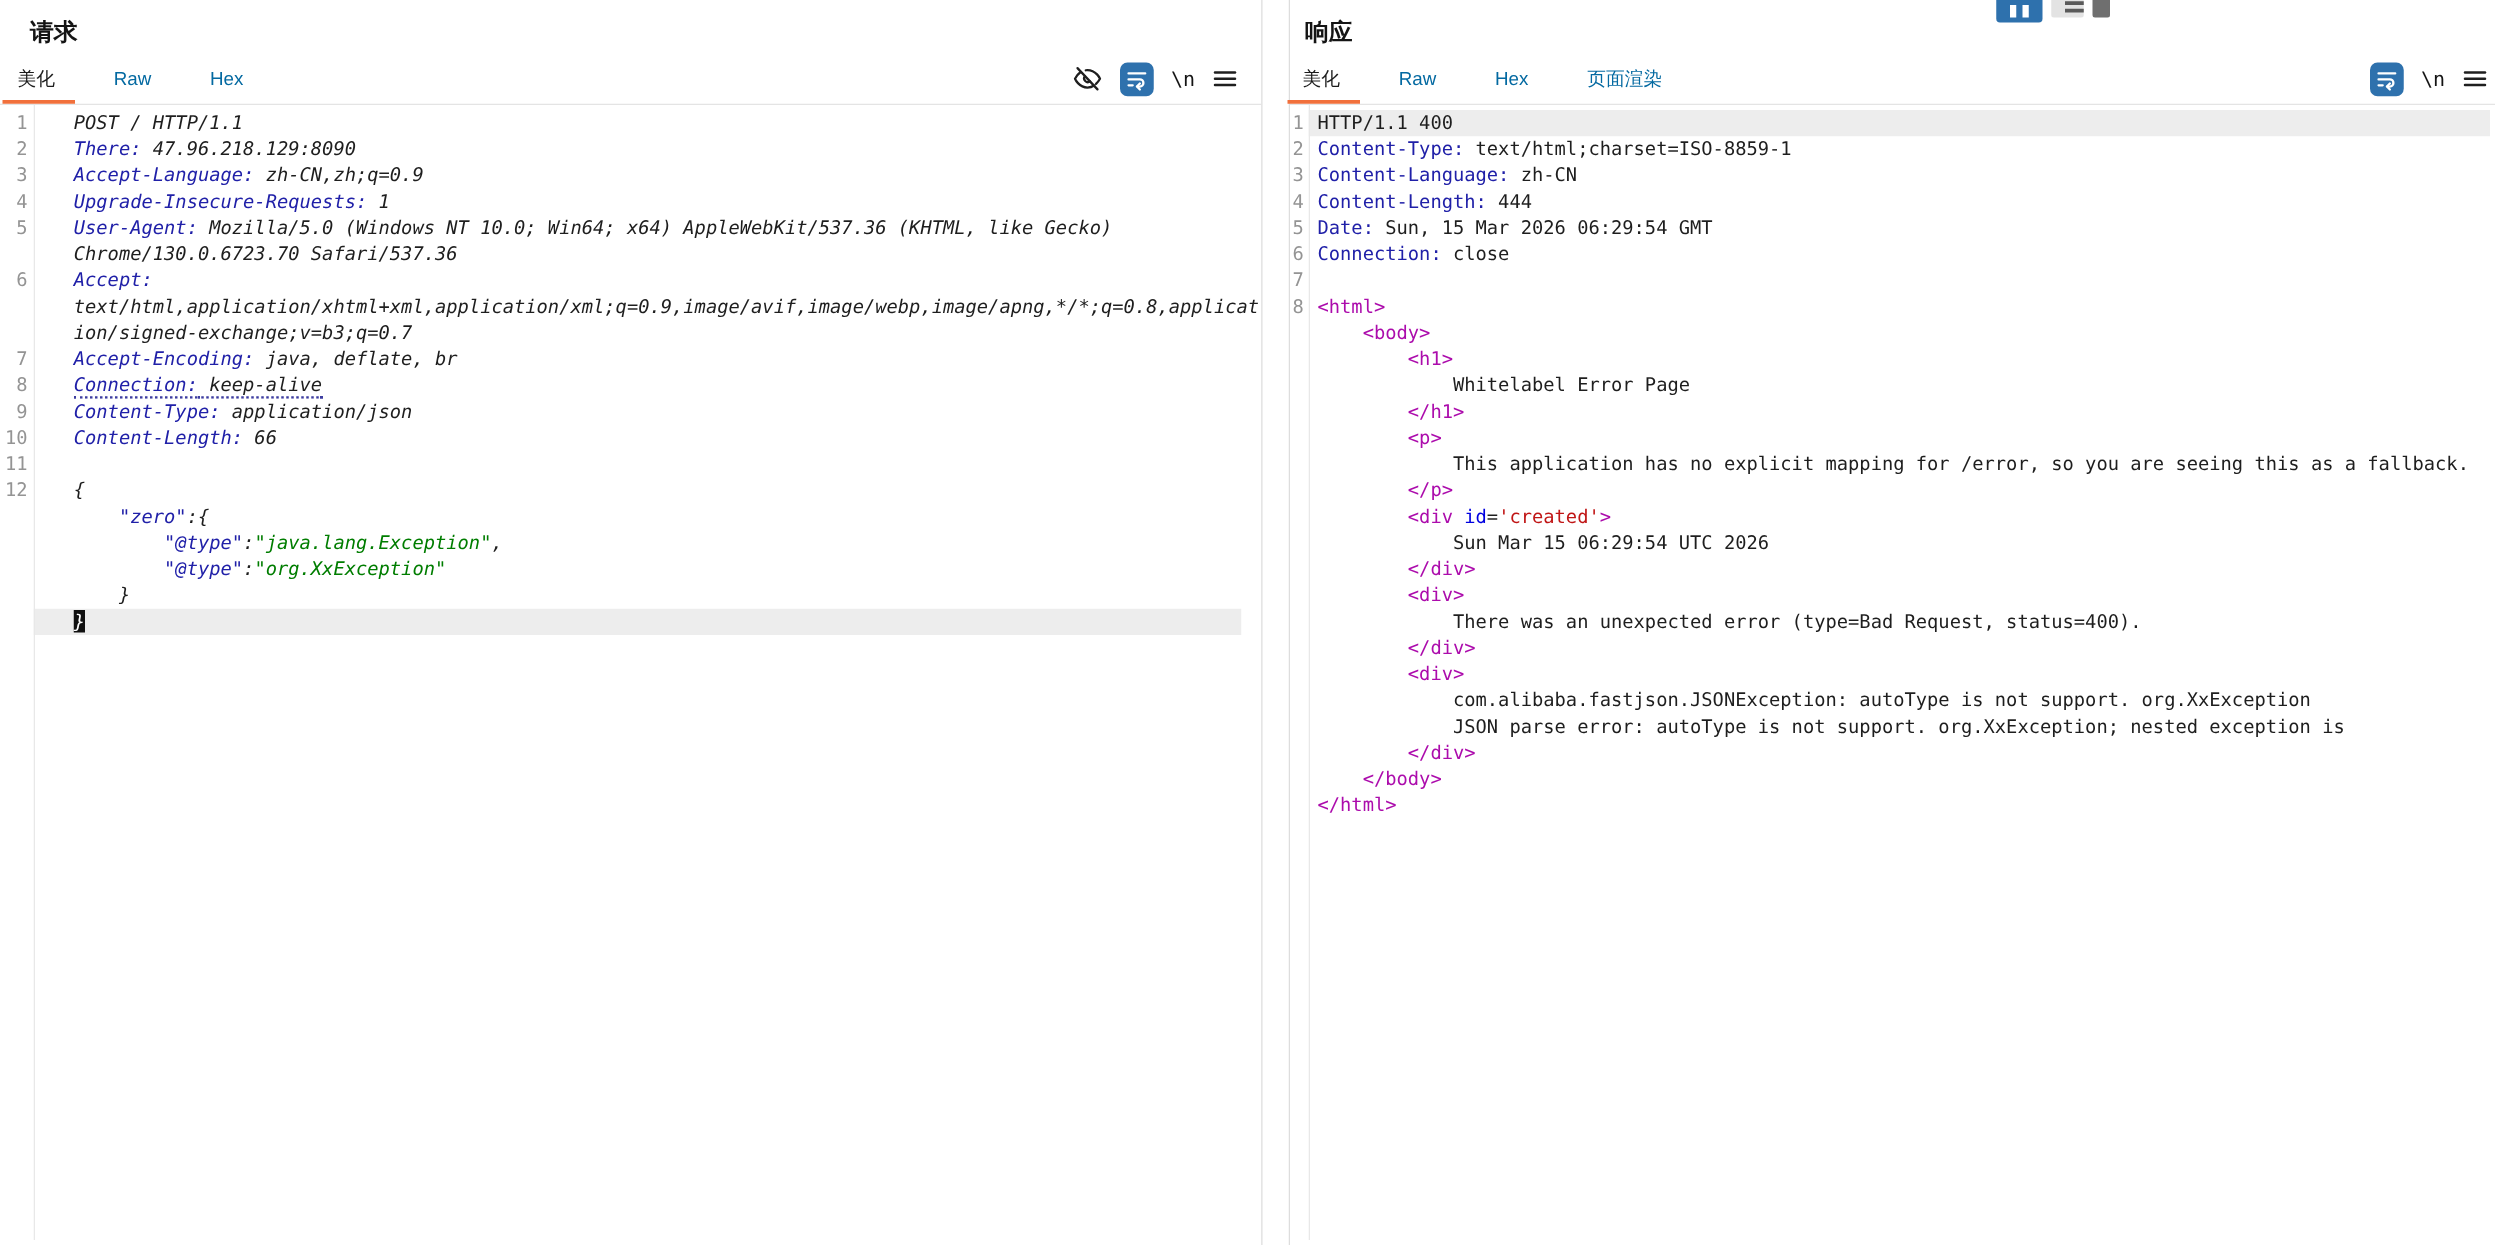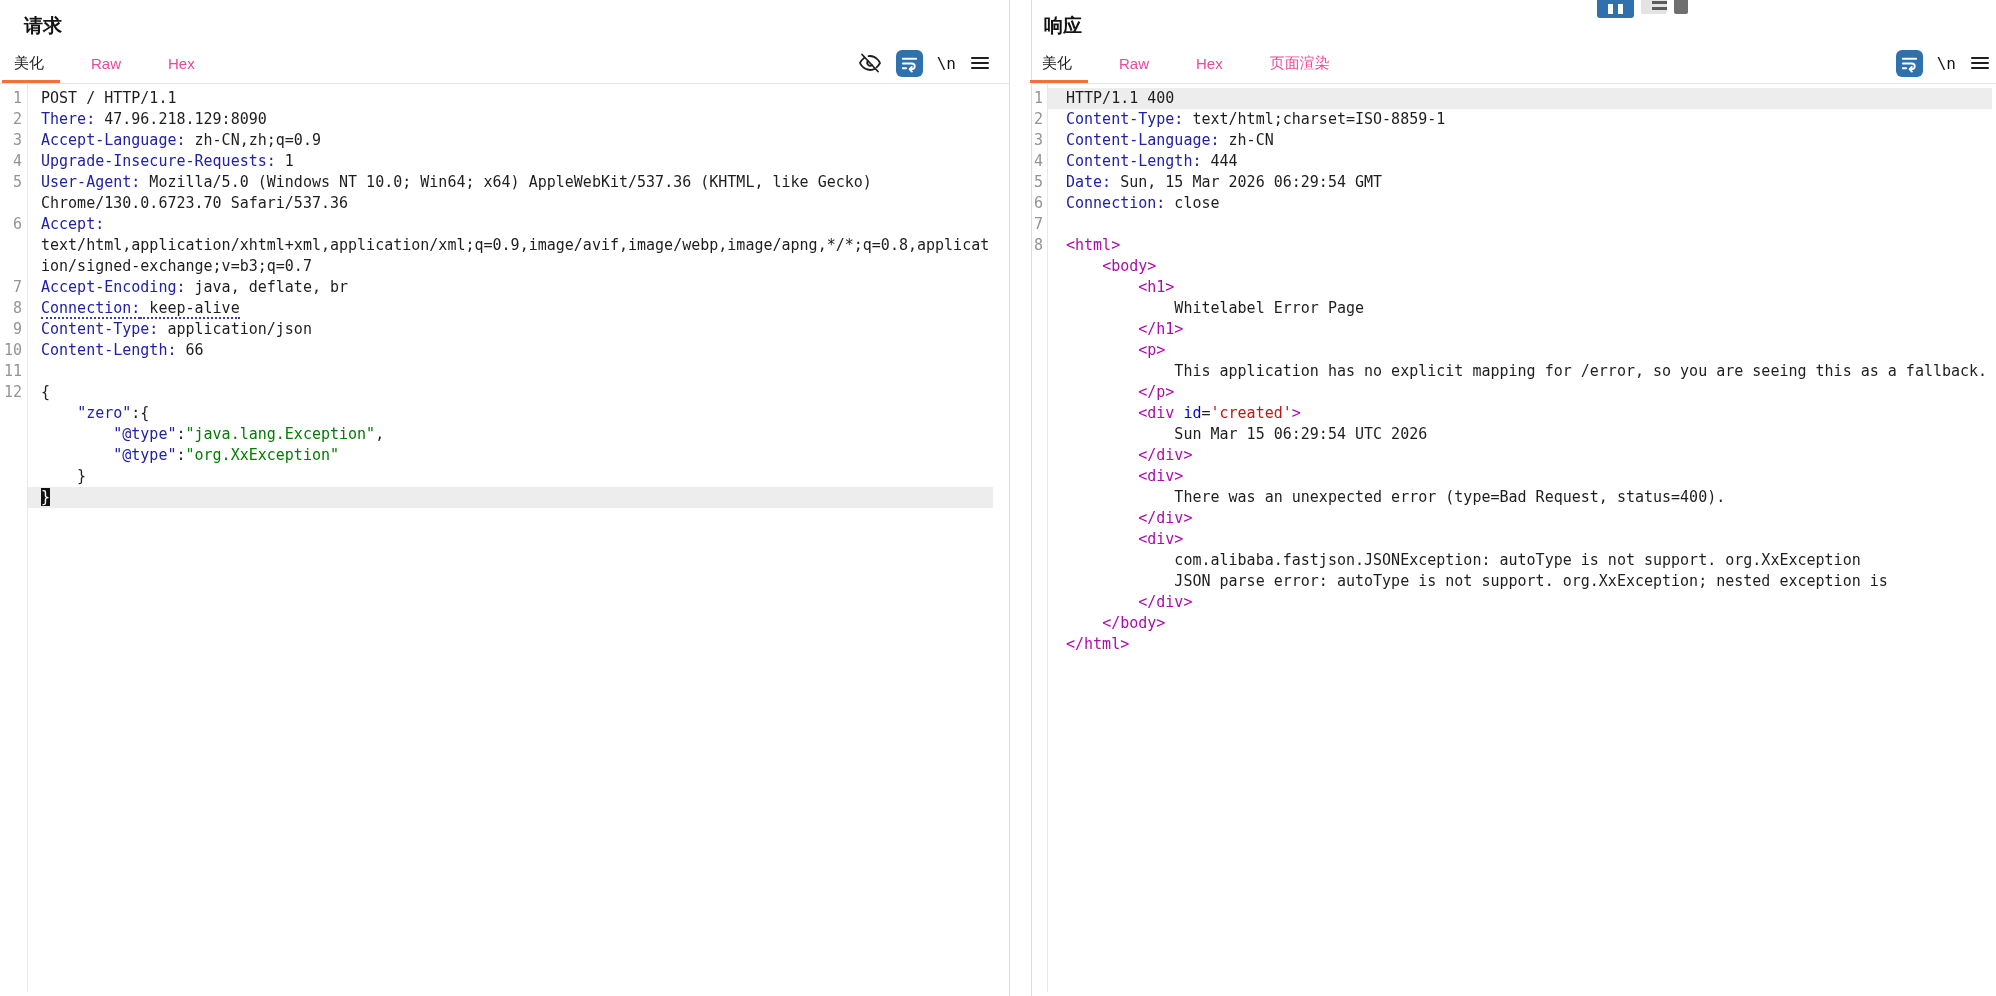--- a/index.html
+++ b/index.html
@@ -20,21 +20,21 @@
   }
   .panel-right .panel-title{padding-left:12px;}
 
   .tabs-row{
     display:flex;align-items:center;height:41px;border-bottom:1px solid #e4e4e4;
     box-sizing:border-box;
   }
   .tabs{display:flex;align-items:center;padding-left:14px;height:100%;}
   .panel-right .tabs{padding-left:10px;}
   .tab{
-    position:relative;margin-right:47px;font-size:15px;color:#ec4899;
+    position:relative;margin-right:47px;font-size:15px;color:#0369a1;
     height:100%;display:flex;align-items:center;cursor:pointer;white-space:nowrap;
   }
   .tab.active{color:#1c1c1c;}
   .tab.active::after{
     content:'';position:absolute;left:-12px;right:-16px;bottom:0;height:3px;
     background:var(--accent,#f1703c);
   }
   .toolbar{margin-left:auto;display:flex;align-items:center;gap:14px;padding-right:19px;}
   .panel-right .toolbar{padding-right:6px;}
   .icon-btn{display:flex;align-items:center;justify-content:center;cursor:pointer;flex:none;}
@@ -51,22 +51,22 @@
     height:calc(100% - 92px);overflow:hidden;
   }
   .gutter-sep{position:absolute;top:0;bottom:0;width:1px;background:#e8e8e8;}
   .panel-left  .gutter-sep{left:27px;}
   .panel-right .gutter-sep{left:15px;}
   .row{display:flex;height:21px;}
   .ln{flex:none;text-align:right;color:var(--ln,#949494);}
   .panel-left  .ln{width:22px;padding-right:5px;}
   .panel-right .ln{width:11px;padding-right:4px;}
   .row-code{flex:1;white-space:pre;overflow:hidden;}
-  .panel-left  .row-code{padding-left:14px;}
-  .panel-right .row-code{padding-left:19px;}
+  .panel-left  .row-code{padding-left:32px;font-style:italic;}
+  .panel-right .row-code{padding-left:7px;}
   .row.hl .row-code{background:var(--hl,#ededed);}
   .panel-left  .row.hl .row-code{margin-right:16px;}
   .panel-right .row.hl .row-code{margin-right:4px;}
   .row-code.dotted span{border-bottom:2px dotted #3d3da0;}
 
   .tk-t{color:#1e1e1e;}
   .tk-h{color:var(--tk-h,#2020a8);}
   .tk-g{color:var(--tk-g,#007d00);}
   .tk-m{color:var(--tk-m,#ac0cac);}
   .tk-r{color:var(--tk-r,#c01515);}

